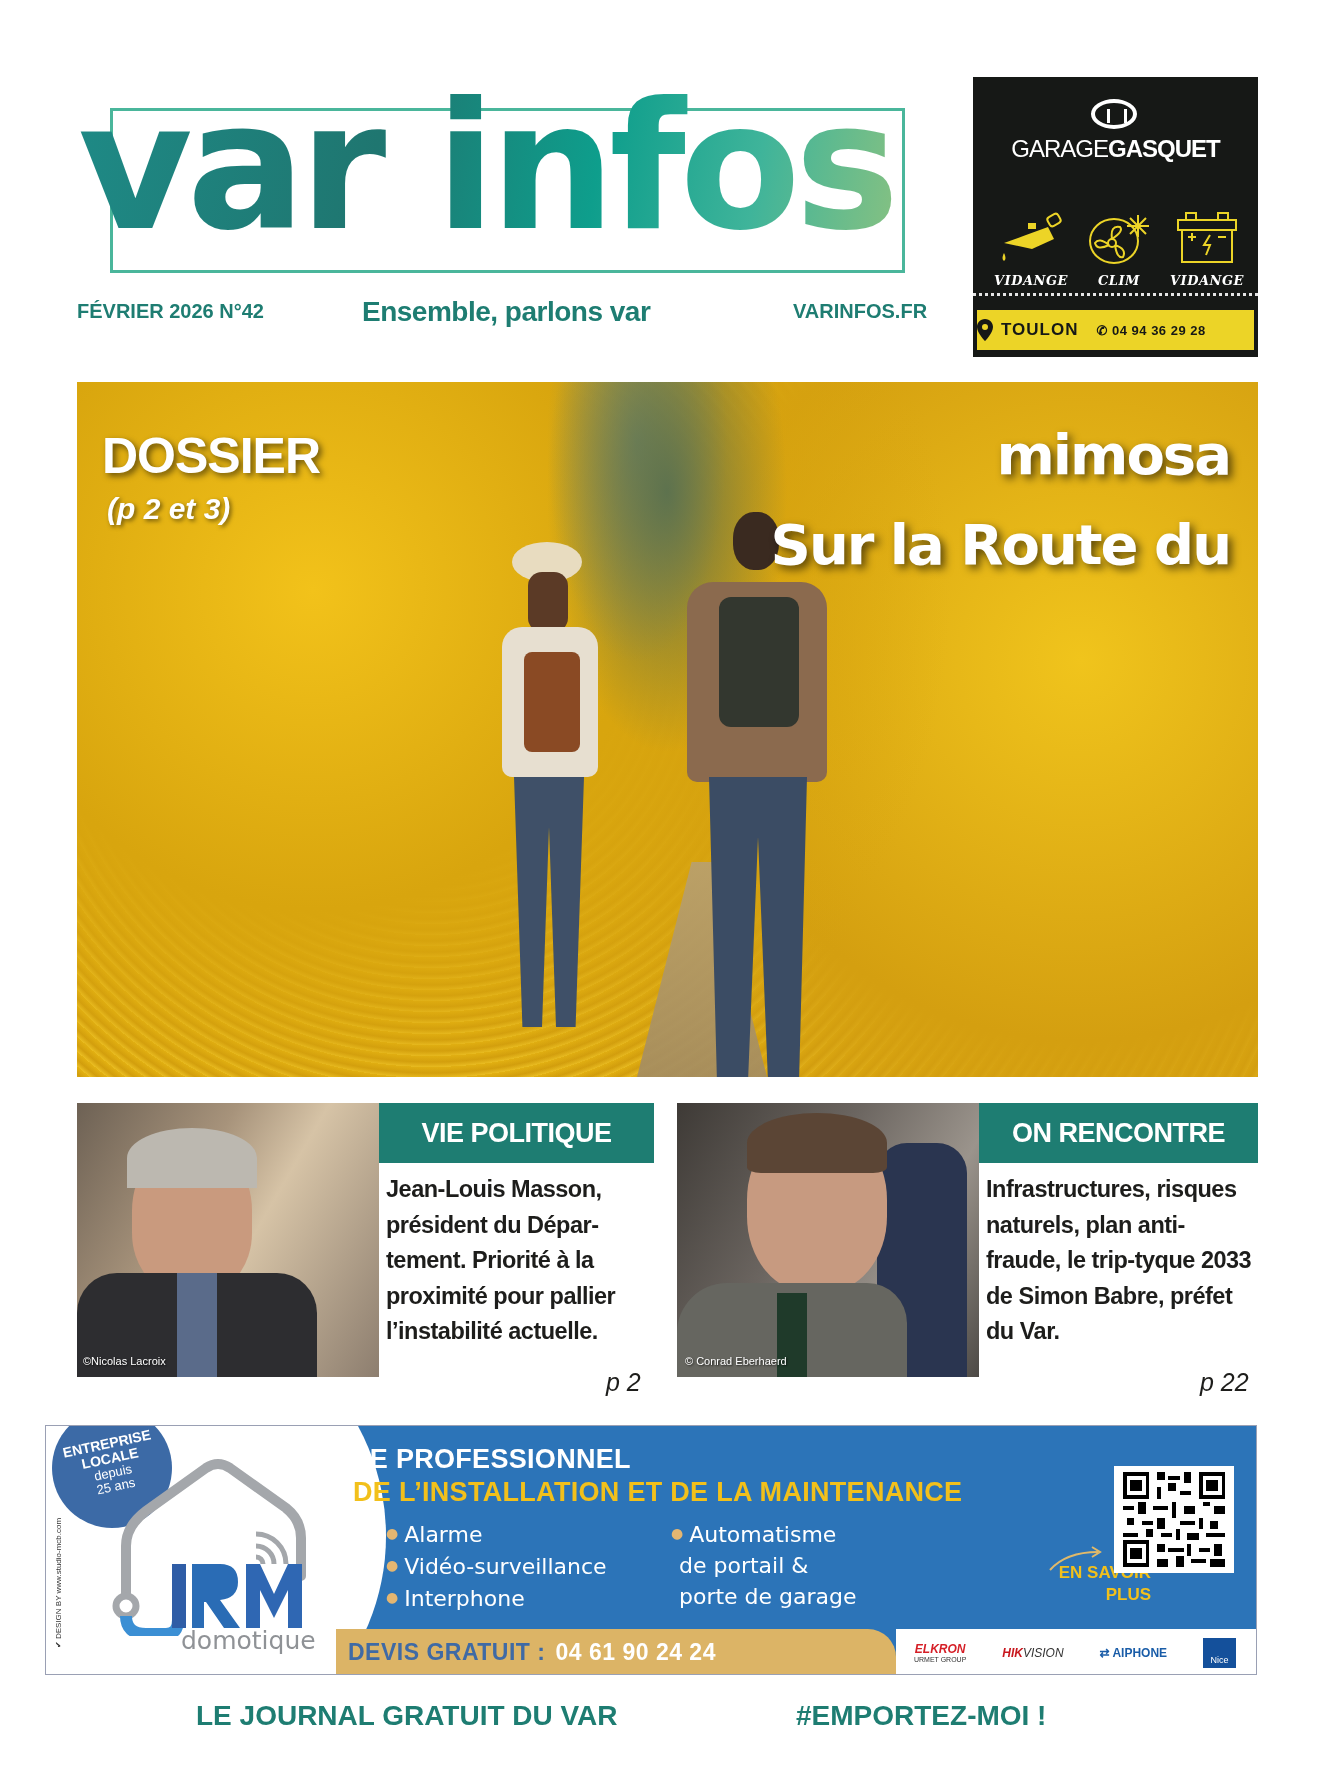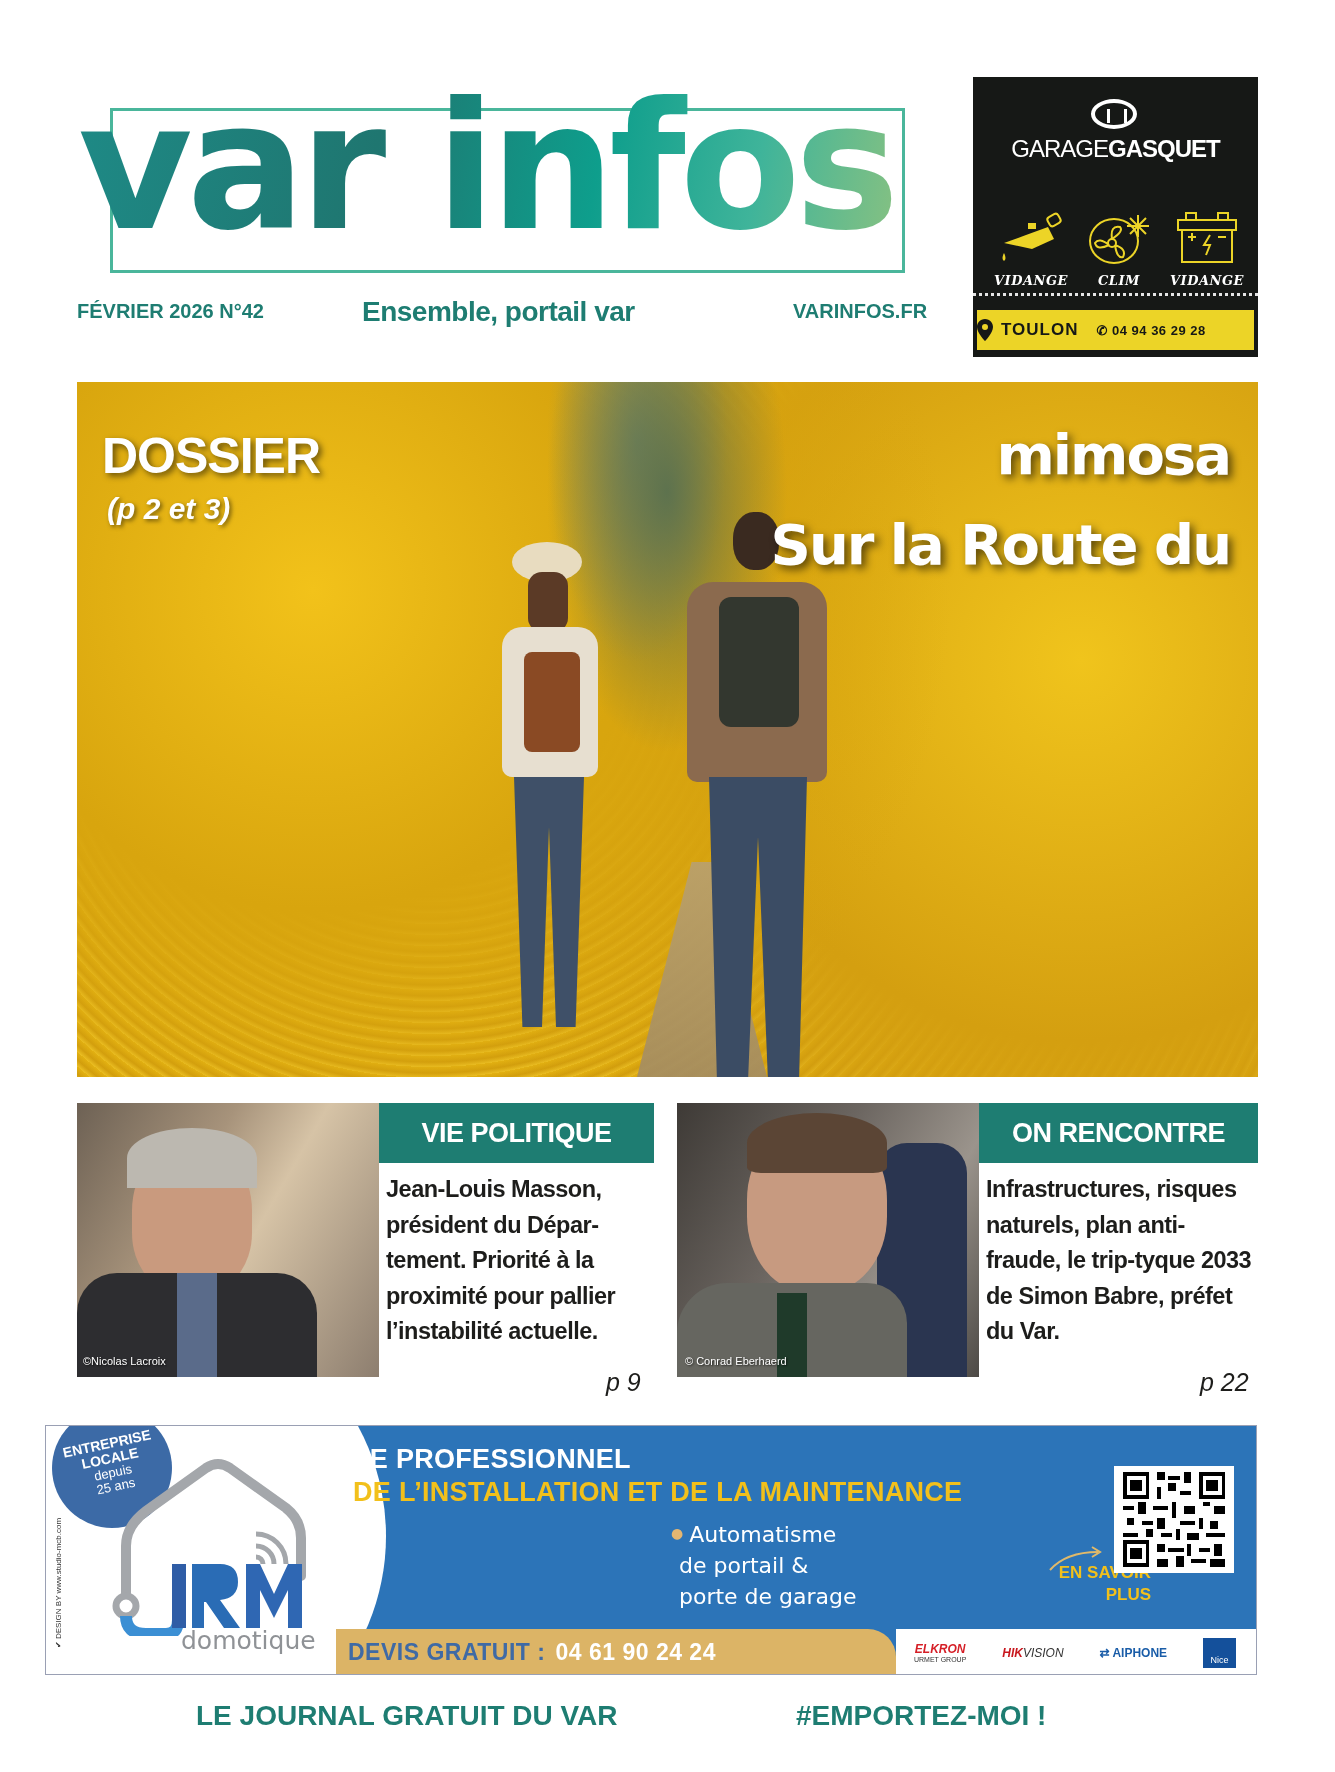--- a/index.html
+++ b/index.html
@@ -106,21 +106,21 @@
   .footer-line { top: 1700px; font-family: "Liberation Sans", sans-serif; font-weight: 700; font-size: 28px; color: #1e7d72; letter-spacing: 0px; }
   .footer-left { left: 196px; }
   .footer-right { left: 796px; }
 </style>
 </head>
 <body>
 
 <div class="abs logo-frame"></div>
 <div class="abs logo-text">var infos</div>
 <div class="abs masthead-line issue">FÉVRIER 2026 N°42</div>
-<div class="abs masthead-line tagline">Ensemble, portail var</div>
+<div class="abs masthead-line tagline">Ensemble, parlons var</div>
 <div class="abs masthead-line site">VARINFOS.FR</div>
 
 <div class="abs garage">
   <div class="emblem"></div>
   <div class="name">
     <span class="light">GARAGE</span><span class="bold">GASQUET</span>
   </div>
   <div class="services">
     <div class="svc">
       <svg width="70" height="60" viewBox="0 0 70 60">
@@ -188,21 +188,21 @@
 
 <div class="abs story-photo photo1">
   <div style="position:absolute;left:55px;top:40px;width:120px;height:150px;border-radius:45% 45% 40% 40%;background:#c99a7e;"></div>
   <div style="position:absolute;left:50px;top:25px;width:130px;height:60px;border-radius:50% 50% 0 0;background:#bcb8b0;"></div>
   <div style="position:absolute;left:0;top:170px;width:240px;height:110px;background:#2d2d30;border-radius:40px 40px 0 0;"></div>
   <div style="position:absolute;left:100px;top:170px;width:40px;height:104px;background:#5a6b8a;"></div>
   <div class="credit">©Nicolas Lacroix</div>
 </div>
 <div class="abs banner banner1">VIE POLITIQUE</div>
 <div class="abs story-text story-text1">Jean-Louis Masson, président du Dépar-tement. Priorité à la proximité pour pallier l’instabilité actuelle.</div>
-<div class="abs page-ref page-ref1">p 9</div>
+<div class="abs page-ref page-ref1">p 2</div>
 
 <div class="abs story-photo photo2">
   <div style="position:absolute;left:200px;top:40px;width:90px;height:240px;background:#2a3550;border-radius:30px 30px 0 0;"></div>
   <div style="position:absolute;left:70px;top:20px;width:140px;height:170px;border-radius:45%;background:#c79a80;"></div>
   <div style="position:absolute;left:70px;top:10px;width:140px;height:60px;border-radius:50% 50% 10% 10%;background:#5b4535;"></div>
   <div style="position:absolute;left:0;top:180px;width:230px;height:100px;background:#666660;border-radius:50px 40px 0 0;"></div>
   <div style="position:absolute;left:100px;top:190px;width:30px;height:90px;background:#1f3a2a;"></div>
   <div class="credit credit2">© Conrad Eberhaerd</div>
 </div>
 <div class="abs banner banner2">ON RENCONTRE</div>
@@ -225,20 +225,25 @@
     <path d="M20 160 Q20 178 40 178 L60 178 Q72 178 72 164 L72 110" fill="none" stroke="#3b8fd4" stroke-width="12"></path>
     <rect x="66" y="108" width="14" height="64" fill="#2f5da6"></rect>
     <path d="M86 108 h28 q18 0 18 18 q0 16 -18 18 l20 28 h-16 l-18 -26 h-2 v26 h-12 z" fill="#2a6cb5"></path>
     <path d="M140 172 v-64 h14 l14 30 l14 -30 h14 v64 h-14 v-38 l-14 28 l-14 -28 v38z" fill="#2f67b3"></path>
     <path d="M150 78 a30 30 0 0 1 30 30 M150 90 a18 18 0 0 1 18 18 M150 101 a7 7 0 0 1 7 7" fill="none" stroke="#a4a7ab" stroke-width="5"></path>
   </svg>
   <div class="domotique">domotique</div>
 
   <div class="title1">LE PROFESSIONNEL</div>
   <div class="title2">DE L’INSTALLATION ET DE LA MAINTENANCE</div>
+  <div class="list list1">
+    <div><span class="bullet">●</span><span>Alarme</span></div>
+    <div><span class="bullet">●</span><span>Vidéo-surveillance</span></div>
+    <div><span class="bullet">●</span><span>Interphone</span></div>
+  </div>
   <div class="list list2">
     <div><span class="bullet">●</span><span>Automatisme</span></div>
     <div style="padding-left:8px;"><span>de portail &amp;</span></div>
     <div style="padding-left:8px;"><span>porte de garage</span></div>
   </div>
   <svg class="arrow" width="60" height="30" viewBox="0 0 60 30">
       <path d="M4 26 Q20 8 52 8" fill="none" stroke="#e0b96a" stroke-width="2"></path>
       <path d="M46 3 L54 8 L46 13" fill="none" stroke="#e0b96a" stroke-width="2"></path>
     </svg>
   <div class="savoir">

